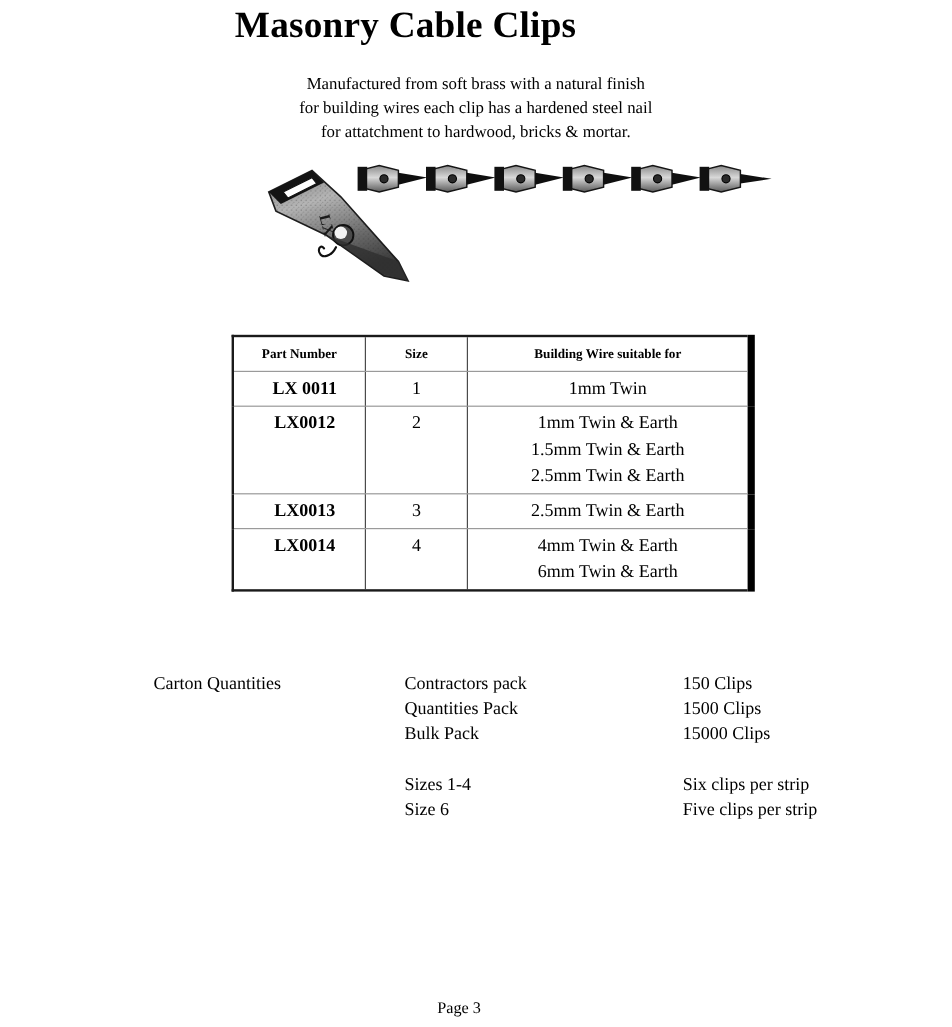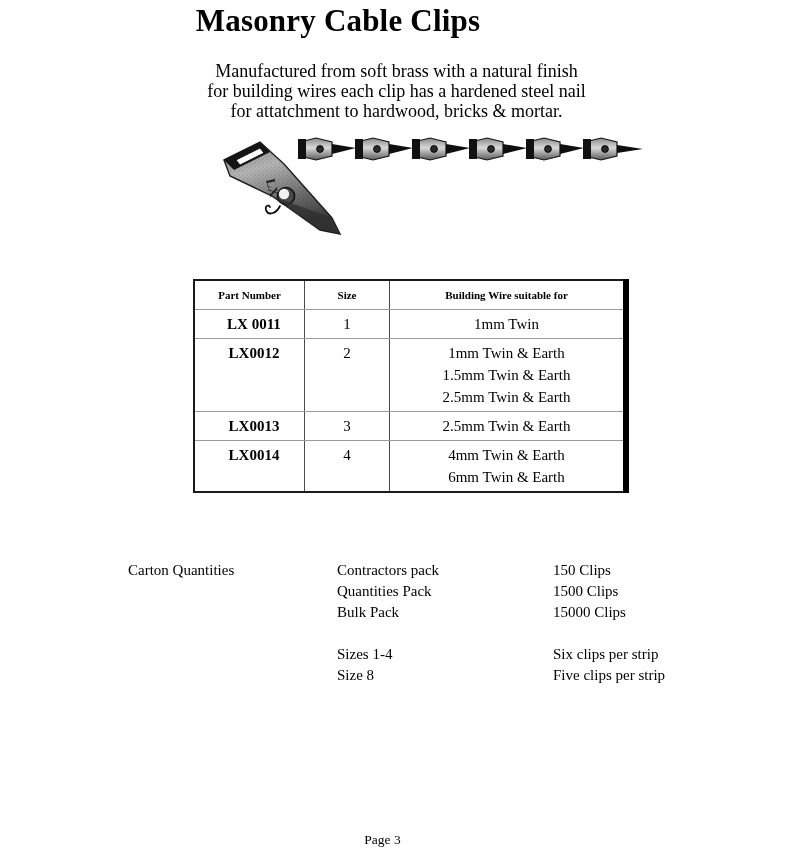--- a/index.html
+++ b/index.html
@@ -29,21 +29,21 @@
     line-height: 38px;
   }
 
   
   .subtitle {
     position: absolute;
     top: 61px;
     left: 0;
     width: 793px;
     text-align: center;
-    font-size: 18px;
+    font-size: 14px;
     line-height: 20px;
   }
   .subtitle div { white-space: nowrap; }
 
   
   .illustration {
     position: absolute;
     top: 128px;
     left: 206px;
     width: 440px;
@@ -127,21 +127,21 @@
     top: 0;
     white-space: nowrap;
   }
   .carton-col-desc {
     position: absolute;
     left: 337px;
     top: 0;
   }
   .carton-col-qty {
     position: absolute;
-    left: 553px;
+    left: 569px;
     top: 0;
   }
   .carton-col-desc div,
   .carton-col-qty div { white-space: nowrap; }
   .gap-row { height: 21px; }
 
   
   .page-footer {
     position: absolute;
     left: 0;
@@ -289,21 +289,21 @@
 
 <div class="carton-section">
   <div class="carton-label">Carton Quantities</div>
 
   <div class="carton-col-desc">
     <div>Contractors pack</div>
     <div>Quantities Pack</div>
     <div>Bulk Pack</div>
     <div class="gap-row"></div>
     <div>Sizes 1-4</div>
-    <div>Size 8</div>
+    <div>Size 6</div>
   </div>
 
   <div class="carton-col-qty">
     <div>150 Clips</div>
     <div>1500 Clips</div>
     <div>15000 Clips</div>
     <div class="gap-row"></div>
     <div>Six clips per strip</div>
     <div>Five clips per strip</div>
   </div>

